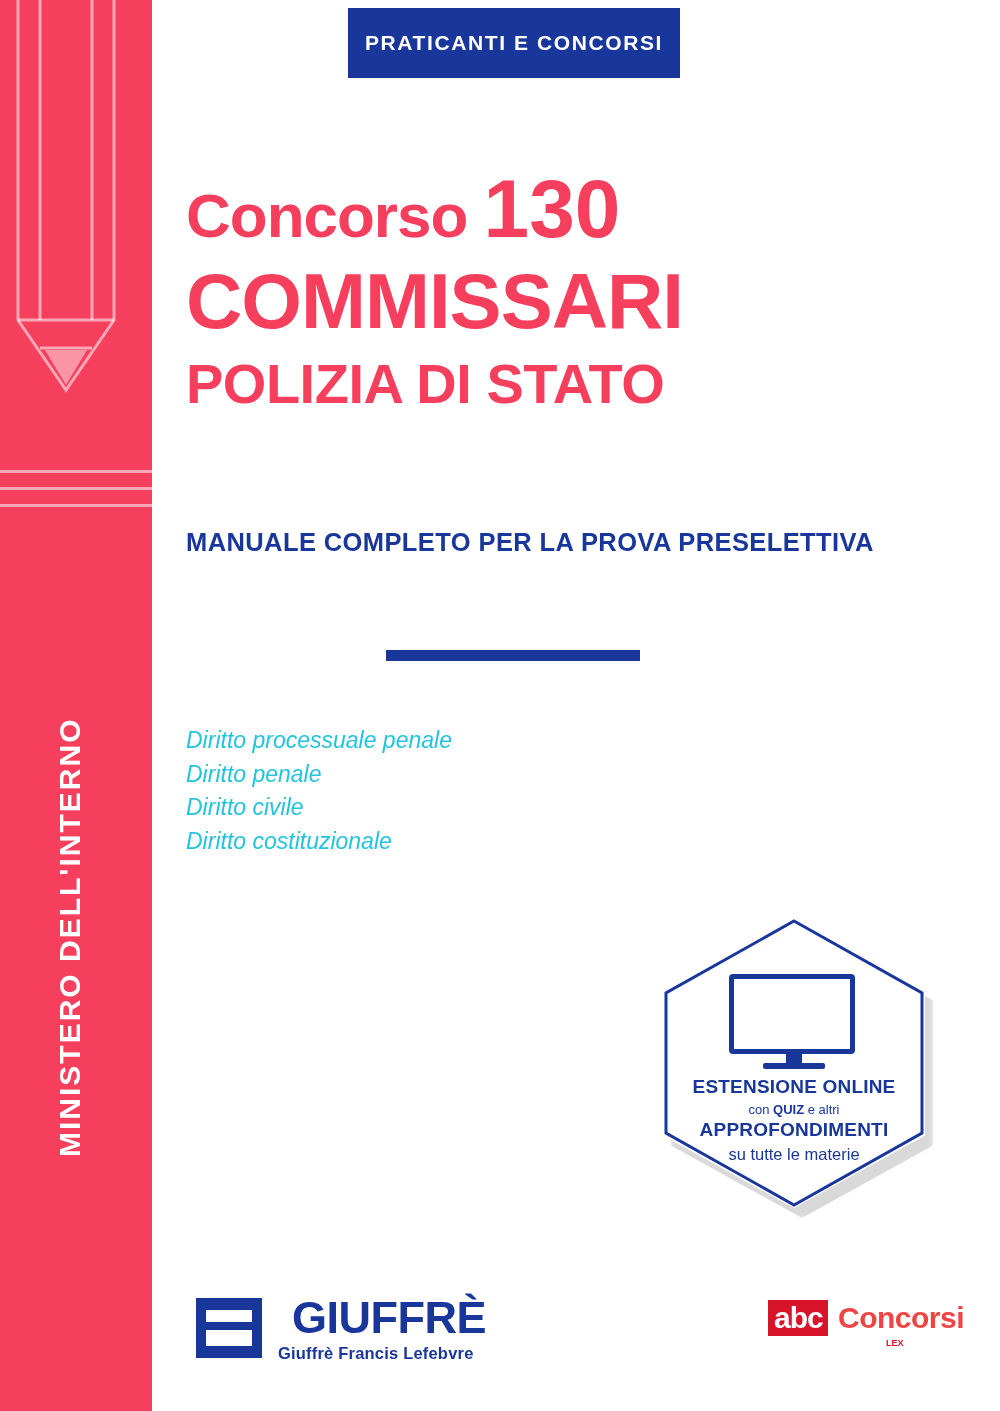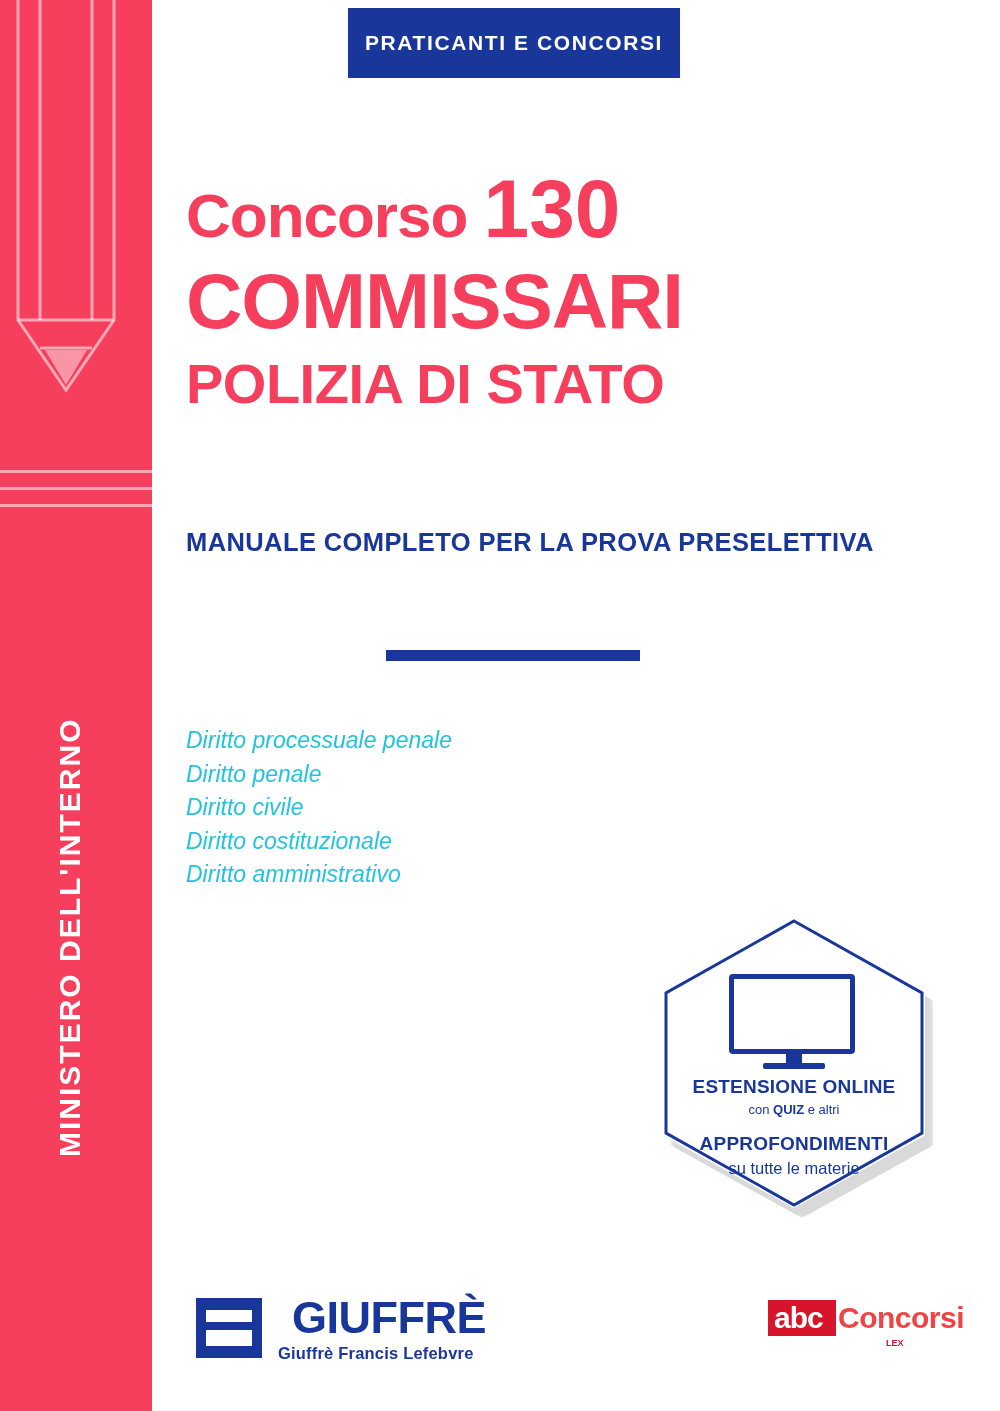--- a/index.html
+++ b/index.html
@@ -229,21 +229,21 @@
     letter-spacing: 0.2px;
   }
   .hex-t2 {
     font-size: 13px;
     margin-top: 4px;
   }
   .hex-t2 b { font-weight: bold; }
   .hex-t3 {
     font-size: 19px;
     font-weight: bold;
-    margin-top: 16px;
+    margin-top: 2px;
     letter-spacing: 0.2px;
   }
   .hex-t4 {
     font-size: 16.5px;
     margin-top: 4px;
   }
 
   
   .giuffre {
     position: absolute;
@@ -300,21 +300,21 @@
   .abc {
     position: absolute;
     left: 768px;
     top: 1300px;
     width: 180px;
     height: 62px;
   }
   .abc-red {
     position: absolute;
     left: 0; top: 0;
-    width: 68px; height: 36px;
+    width: 60px; height: 36px;
     background: #d8142a;
   }
   .abc-red span {
     position: absolute;
     left: 6px; top: 0px;
     color: #ffffff;
     font-size: 30px;
     font-weight: bold;
     line-height: 36px;
     letter-spacing: -1px;
@@ -376,21 +376,20 @@
 
   <div class="subtitle">MANUALE COMPLETO PER LA PROVA PRESELETTIVA</div>
 
   <div class="rule"></div>
 
   <div class="subjects">
     <div>Diritto processuale penale</div>
     <div>Diritto penale</div>
     <div>Diritto civile</div>
     <div>Diritto costituzionale</div>
-    <div>Diritto amministrativo</div>
   </div>
 
   <div class="hex-wrap">
     <div class="hex-shadow"></div>
     <div class="hex"></div>
     <svg class="hex-border" viewBox="0 0 262 290">
       <polygon points="131,3 259,75 259,215 131,287 3,215 3,75" fill="none" stroke="#19379b" stroke-width="3"></polygon>
     </svg>
     <div class="monitor">
       <div class="mon-screen"></div>

